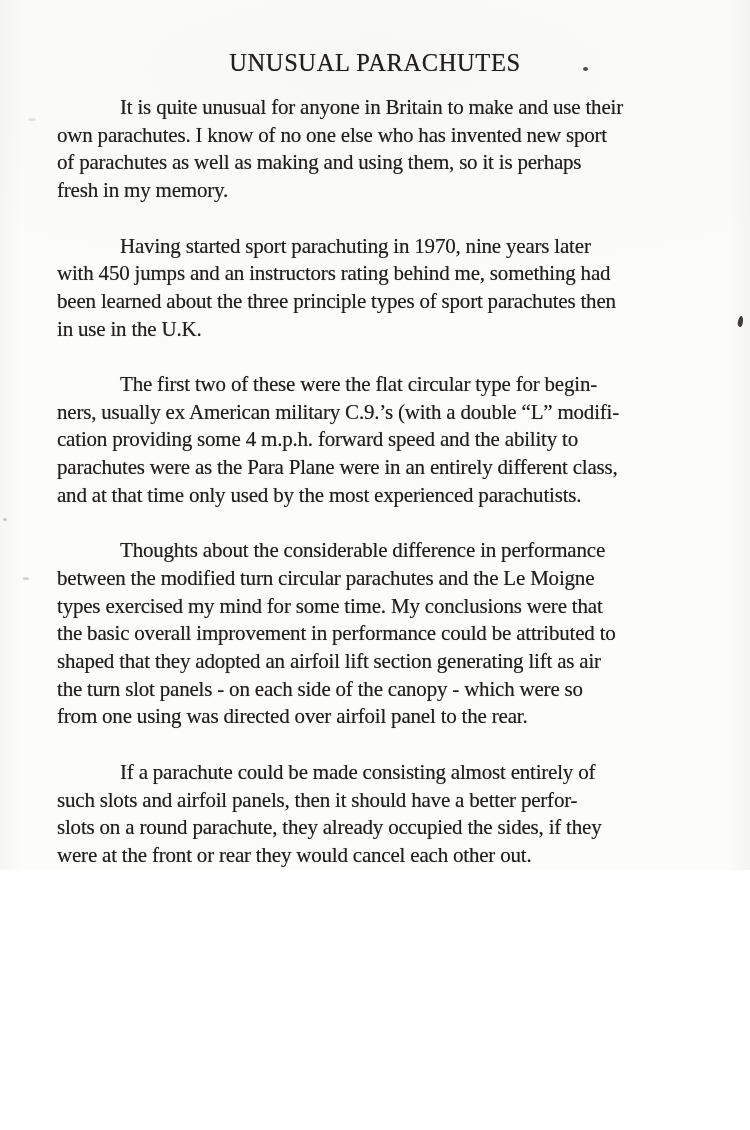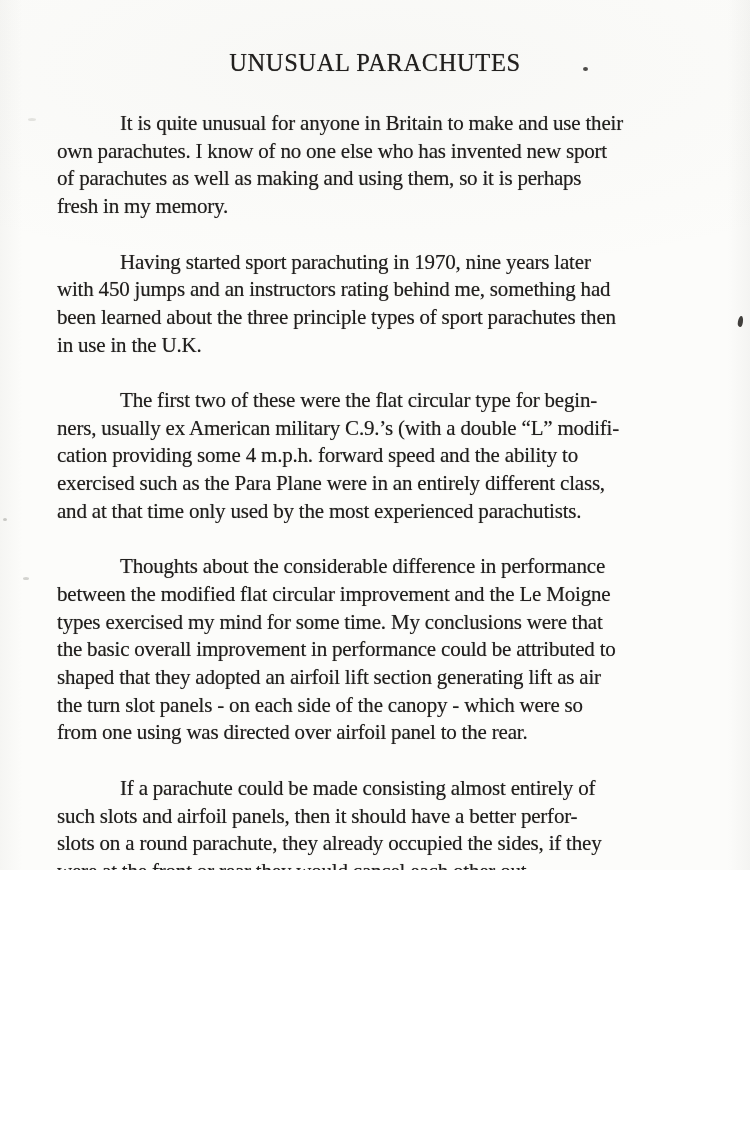--- a/index.html
+++ b/index.html
@@ -23,21 +23,21 @@
     margin: 0;
     padding-top: 48px;
     font-size: 24.5px;
     line-height: 30px;
     font-weight: normal;
     text-align: center;
     letter-spacing: 0.6px;
     text-shadow: 0 0 0.7px rgba(25,25,25,0.6);
   }
   .doc-body {
-    margin: 32px 30px 0 57px;
+    margin: 16px 30px 0 57px;
     font-size: 21px;
     line-height: 27.7px;
     letter-spacing: -0.2px;
     text-shadow: 0 0 0.7px rgba(25,25,25,0.55);
   }
   .para {
     margin: 0 0 27.7px 0;
   }
   .para:last-child { margin-bottom: 0; }
   .line {
@@ -97,26 +97,26 @@
         <div class="para">
           <div class="line">Having started sport parachuting in 1970, nine years later</div>
           <div class="line">with 450 jumps and an instructors rating behind me, something had</div>
           <div class="line">been learned about the three principle types of sport parachutes then</div>
           <div class="line">in use in the U.K.</div>
         </div>
         <div class="para">
           <div class="line">The first two of these were the flat circular type for begin-</div>
           <div class="line">ners, usually ex American military C.9.’s (with a double “L” modifi-</div>
           <div class="line">cation providing some 4 m.p.h. forward speed and the ability to</div>
-          <div class="line">exercised such as the Para Plane were in an entirely different class,</div>
+          <div class="line">parachutes were as the Para Plane were in an entirely different class,</div>
           <div class="line">and at that time only used by the most experienced parachutists.</div>
         </div>
         <div class="para">
           <div class="line">Thoughts about the considerable difference in performance</div>
-          <div class="line">between the modified flat circular improvement and the Le Moigne</div>
+          <div class="line">between the modified turn circular parachutes and the Le Moigne</div>
           <div class="line">types exercised my mind for some time. My conclusions were that</div>
           <div class="line">the basic overall improvement in performance could be attributed to</div>
           <div class="line">shaped that they adopted an airfoil lift section generating lift as air</div>
           <div class="line">the turn slot panels - on each side of the canopy - which were so</div>
           <div class="line">from one using was directed over airfoil panel to the rear.</div>
         </div>
         <div class="para">
           <div class="line">If a parachute could be made consisting almost entirely of</div>
           <div class="line">such slots and airfoil panels, then it should have a better perfor-</div>
           <div class="line">slots on a round parachute, they already occupied the sides, if they</div>

